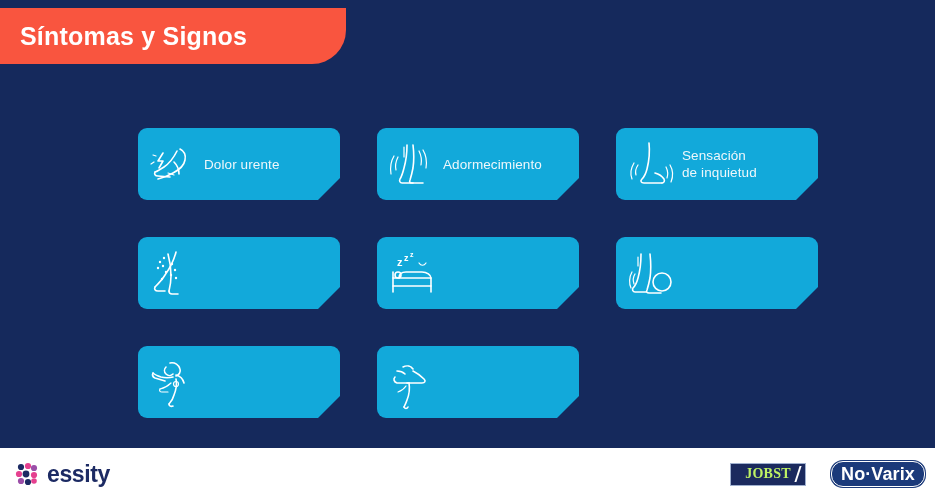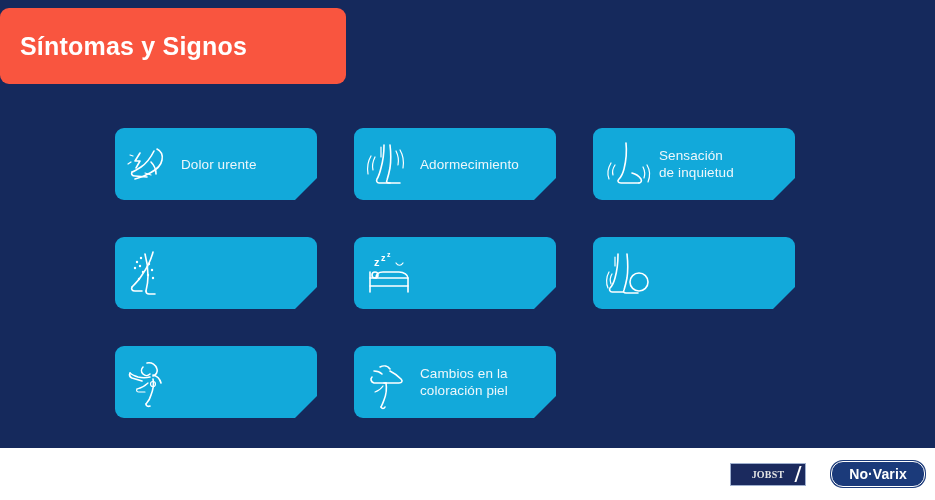--- a/index.html
+++ b/index.html
@@ -8,39 +8,39 @@
     background:#15295c;
     font-family:"Liberation Sans", sans-serif;
     overflow:hidden;
     position:relative;
   }
   .slide{position:absolute;inset:0;background:#15295c;}
 
   
   .title-banner{
     position:absolute;left:0;top:8px;
-    width:346px;height:76px;
+    width:346px;height:56px;
     background:#f9553f;
     border-top-right-radius:0;
     border-bottom-right-radius:34px;
-    display:flex;align-items:center;border-radius:9px;
+    display:flex;align-items:center;
   }
   .title-text{
     color:#ffffff;
     font-size:25px;
     font-weight:bold;
     letter-spacing:.2px;
     margin-left:20px;
     white-space:nowrap;
   }
 
   
   .grid{
     position:absolute;
-    left:115px;top:128px;
+    left:138px;top:128px;
     width:690px;
     display:grid;
     grid-template-columns:repeat(3,202px);
     grid-template-rows:repeat(3,72px);
     column-gap:41px;
     row-gap:33px;
     gap:37px;
   }
   .card{
     background:#12a9da;
@@ -98,22 +98,22 @@
   .footer-spacer{flex:1;}
   .jobst-logo{
     width:74px;height:21px;
     background:#1b2a5e;
     border:1px solid #9fb0cf;
     display:flex;align-items:center;justify-content:center;
     margin-right:25px;
     position:relative;
   }
   .jobst-text{
-    color:#e5e5e5;
-    font-size:10px;
+    color:#bef264;
+    font-size:14px;
     font-family:"Liberation Serif", serif;
     font-weight:bold;
     letter-spacing:.2px;
   }
   .jobst-slash{
     position:absolute;right:6px;top:2px;
     width:2px;height:16px;
     background:#ffffff;
     transform:skewX(-18deg);
   }
@@ -121,21 +121,21 @@
     width:92px;height:24px;
     background:#1b3a7a;
     border:1.5px solid #ffffff;
     box-shadow:0 0 0 1px #1b3a7a;
     border-radius:12px;
     display:flex;align-items:center;justify-content:center;
     margin-right:10px;
   }
   .novarix-text{
     color:#ffffff;
-    font-size:14px;
+    font-size:18px;
     font-weight:bold;
     letter-spacing:.1px;
   }
   .stroke{fill:none;stroke:#ffffff;stroke-width:1.6;stroke-linecap:round;stroke-linejoin:round;}
   .stroke-thin{fill:none;stroke:#ffffff;stroke-width:1.2;stroke-linecap:round;stroke-linejoin:round;}
   .dot{fill:#ffffff;}
 </style>
 </head>
 <body>
 
@@ -267,30 +267,40 @@
         <svg viewBox="0 0 58 58" width="58" height="58">
           <path class="stroke" d="M18 14c4-2 8-1 10 2"></path>
           <path class="stroke" d="M12 18c3 0 6 1 8 3"></path>
           <path class="stroke" d="M28 18c4 2 8 5 11 8 2 2 1 4-2 4H22"></path>
           <path class="stroke" d="M10 24c-2 2-1 5 2 6h12"></path>
           <path class="stroke" d="M24 30c1 6 0 12-2 17-1 3-2 5-3 7"></path>
           <path class="stroke" d="M19 54c1 2 3 2 4 0"></path>
           <path class="stroke-thin" d="M21 33c-2 3-5 5-8 6"></path>
         </svg>
       </div>
-      <div class="card-label">
-        <div>Cambios en la</div>
-        <div>coloración piel</div>
-      </div>
     </div>
 
 
   </div>
 
   <div class="footer">
+    <div class="essity">
+      <svg class="essity-mark" viewBox="0 0 26 26">
+        <circle cx="7" cy="6" r="3.1" fill="#1c2a63"></circle>
+        <circle cx="14" cy="5" r="3.1" fill="#e5408f"></circle>
+        <circle cx="20" cy="7" r="3.1" fill="#9b4ea8"></circle>
+        <circle cx="5" cy="13" r="3.1" fill="#e5408f"></circle>
+        <circle cx="12" cy="13" r="3.4" fill="#1c2a63"></circle>
+        <circle cx="20" cy="14" r="3.1" fill="#e5408f"></circle>
+        <circle cx="7" cy="20" r="3.1" fill="#9b4ea8"></circle>
+        <circle cx="14" cy="21" r="3.1" fill="#1c2a63"></circle>
+        <circle cx="20" cy="20" r="2.8" fill="#e5408f"></circle>
+      </svg>
+      <div class="essity-word">essity</div>
+    </div>
 
     <div class="footer-spacer"></div>
 
     <div class="jobst-logo">
       <span class="jobst-text">JOBST</span>
       <span class="jobst-slash"></span>
     </div>
 
     <div class="novarix-logo">
       <span class="novarix-text">No·Varix</span>

